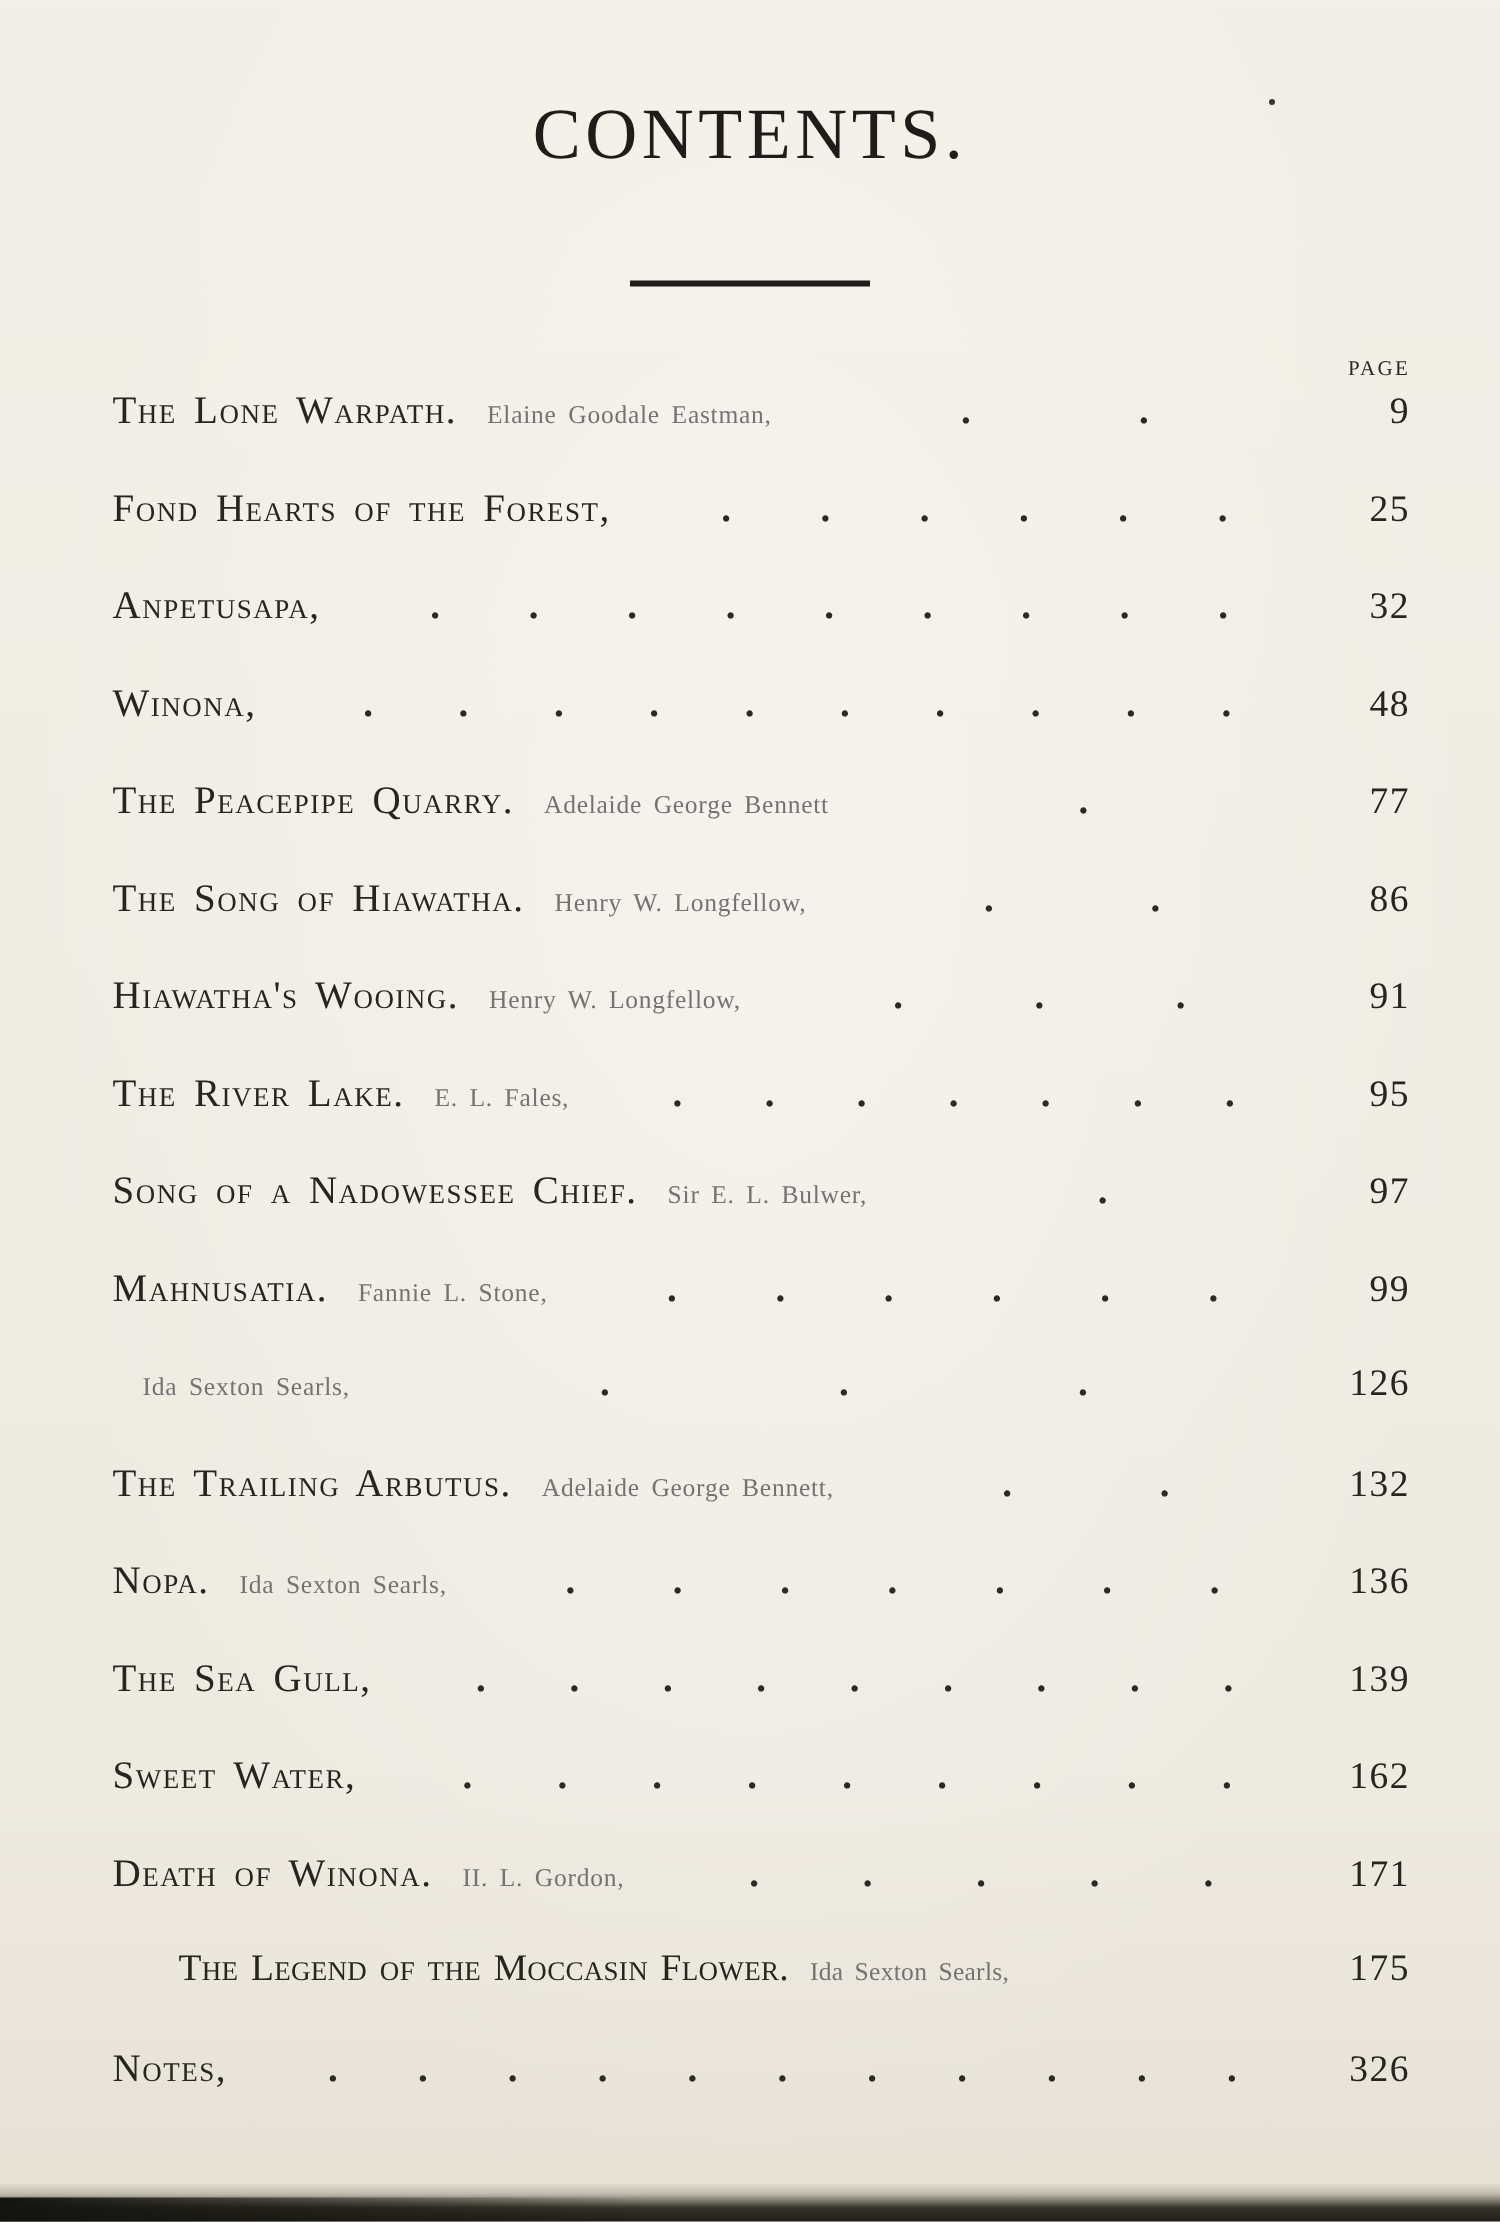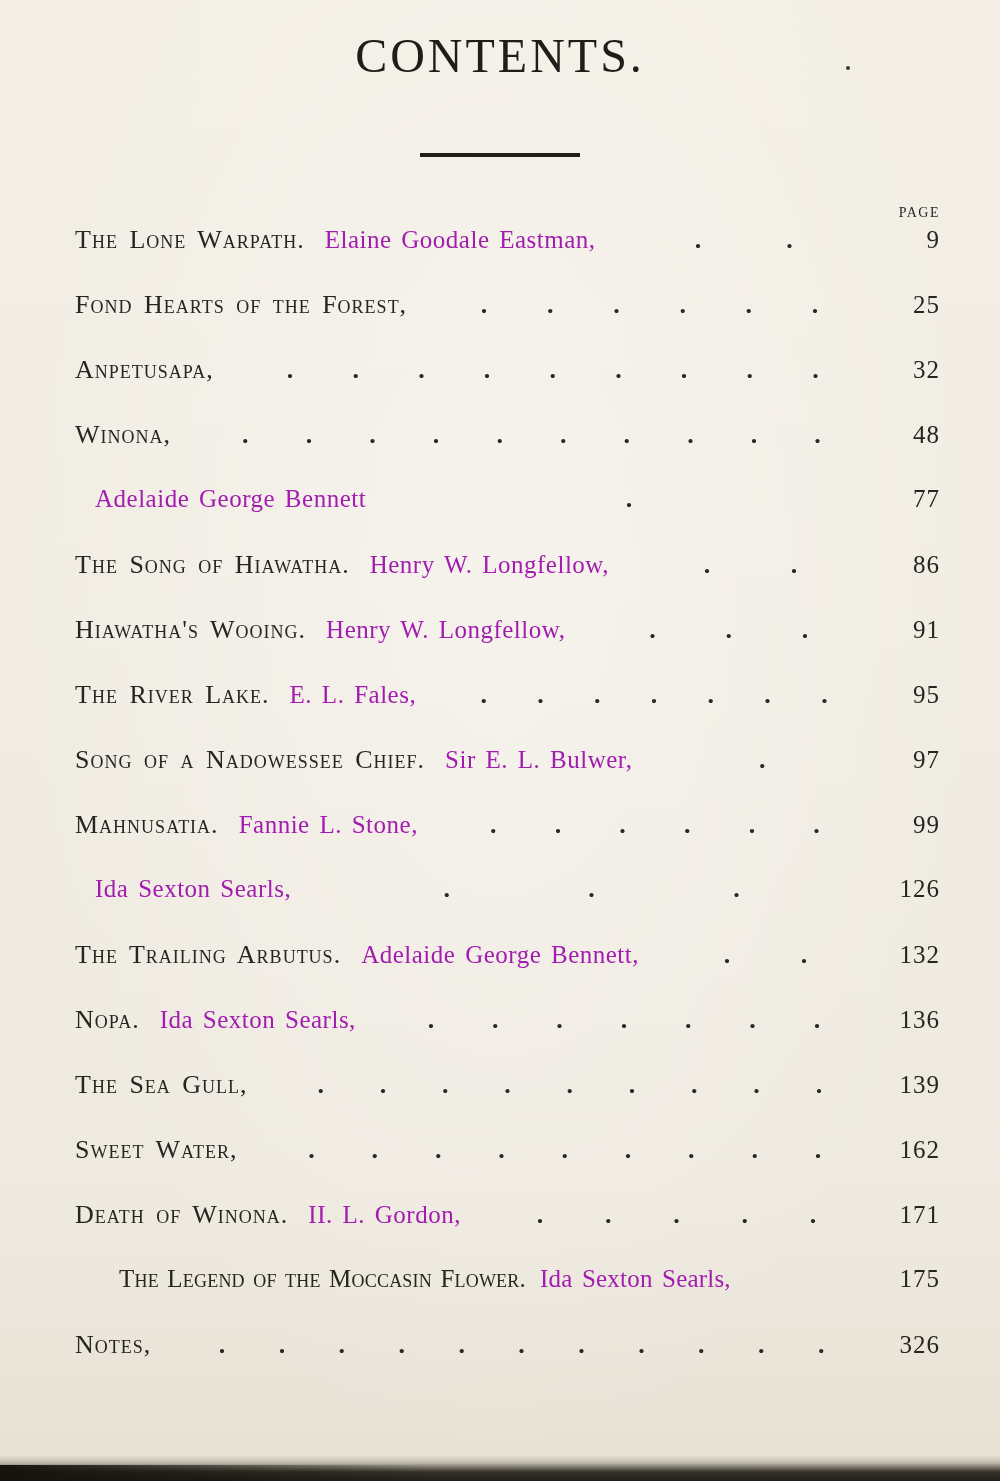--- a/index.html
+++ b/index.html
@@ -15,21 +15,21 @@
       radial-gradient(ellipse at 50% 40%, rgba(255,255,255,0.35), rgba(0,0,0,0) 70%),
       linear-gradient(to bottom, #f3efe6 0%, #efeae0 80%, #e7e1d4 100%);
     font-family: "Liberation Serif", "DejaVu Serif", serif;
     color: #24231f;
   }
   .page {
     position: relative;
     width: 100%;
     height: 100%;
     box-sizing: border-box;
-    padding-top: 30px;
+    padding-top: 64px;
   }
   .doc-title {
     text-align: center;
     font-size: 48px;
     line-height: 1.1;
     letter-spacing: 3px;
     font-weight: 400;
     color: #1e1d1a;
     margin: 0;
   }
@@ -61,25 +61,25 @@
     white-space: nowrap;
   }
   .entry-title {
     font-variant: small-caps;
     font-size: 26px;
     letter-spacing: 1px;
     word-spacing: 4px;
     color: #26251f;
   }
   .entry-author {
-    font-size: 25px;
+    font-size: 17px;
     margin-left: 20px;
     letter-spacing: 0.5px;
     word-spacing: 3px;
-    color: #a21caf;
+    color: #737373;
   }
   .dots {
     flex: 1;
     display: flex;
     justify-content: space-evenly;
     align-items: baseline;
     padding: 0 14px;
     font-size: 26px;
     font-weight: 700;
     color: #2a2924;
@@ -190,20 +190,21 @@
           <span>.</span>
           <span>.</span>
           <span>.</span>
           <span>.</span>
           <span>.</span>
         </span>
     <span class="pagenum">48</span>
   </div>
 
   <div class="row">
+    <span class="entry-title">The Peacepipe Quarry.</span>
     <span class="entry-author">Adelaide George Bennett</span>
     <span class="dots">
           <span>.</span>
         </span>
     <span class="pagenum">77</span>
   </div>
 
   <div class="row">
     <span class="entry-title">The Song of Hiawatha.</span>
     <span class="entry-author">Henry W. Longfellow,</span>

